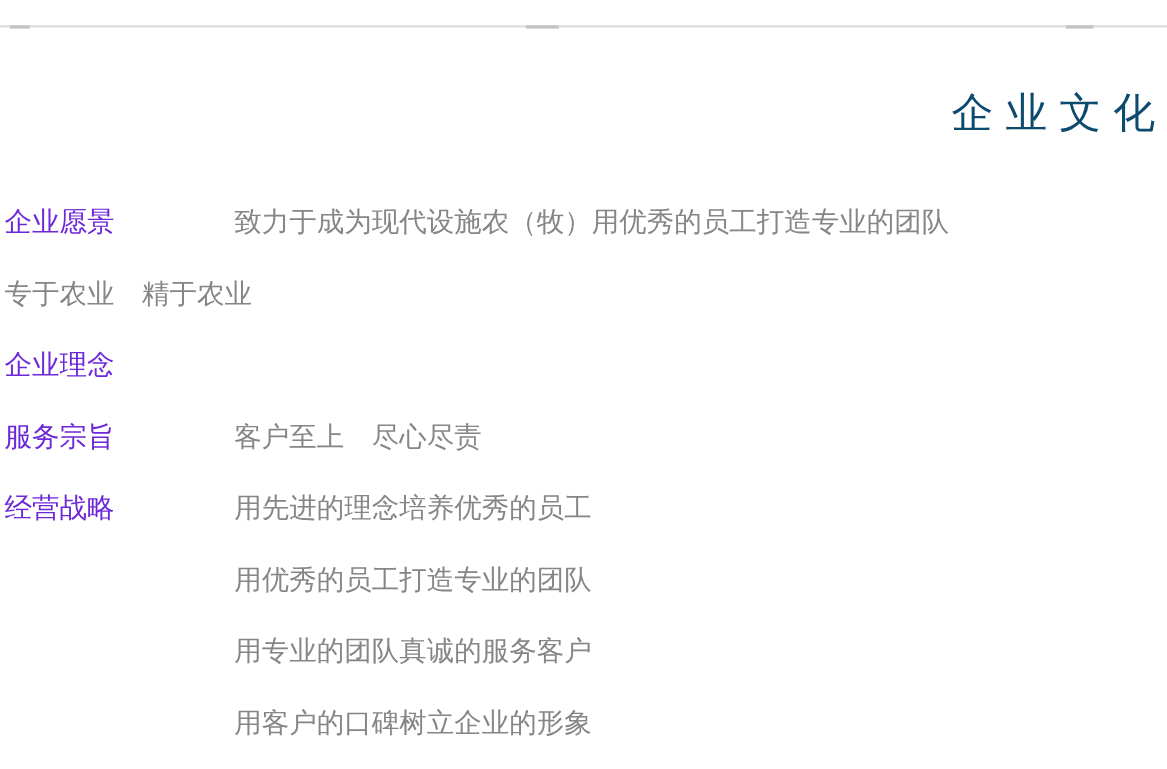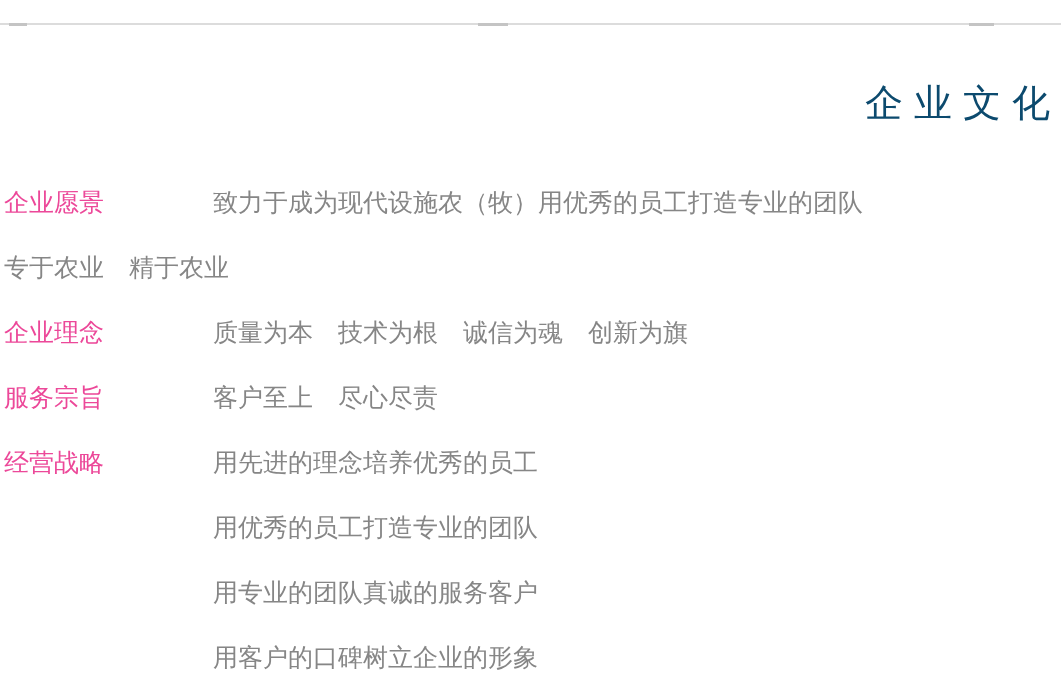--- a/index.html
+++ b/index.html
@@ -60,21 +60,21 @@
     width: 1050px;
   }
   .section {
     display: flex;
     align-items: flex-start;
   }
   .section-label {
     flex: 0 0 209px;
     font-size: 25px;
     line-height: 65px;
-    color: #ec4899;
+    color: #6d28d9;
     white-space: nowrap;
   }
   .section-content {
     flex: 1 1 auto;
   }
   .section-content .line {
     font-size: 25px;
     line-height: 65px;
     color: #868686;
     white-space: nowrap;
@@ -103,23 +103,20 @@
     </div>
 
     <div class="section">
       <div class="section-content">
         <div class="line">专于农业　精于农业</div>
       </div>
     </div>
 
     <div class="section">
       <div class="section-label">企业理念</div>
-      <div class="section-content">
-        <div class="line">质量为本　技术为根　诚信为魂　创新为旗</div>
-      </div>
     </div>
 
     <div class="section">
       <div class="section-label">服务宗旨</div>
       <div class="section-content">
         <div class="line">客户至上　尽心尽责</div>
       </div>
     </div>
 
     <div class="section">

